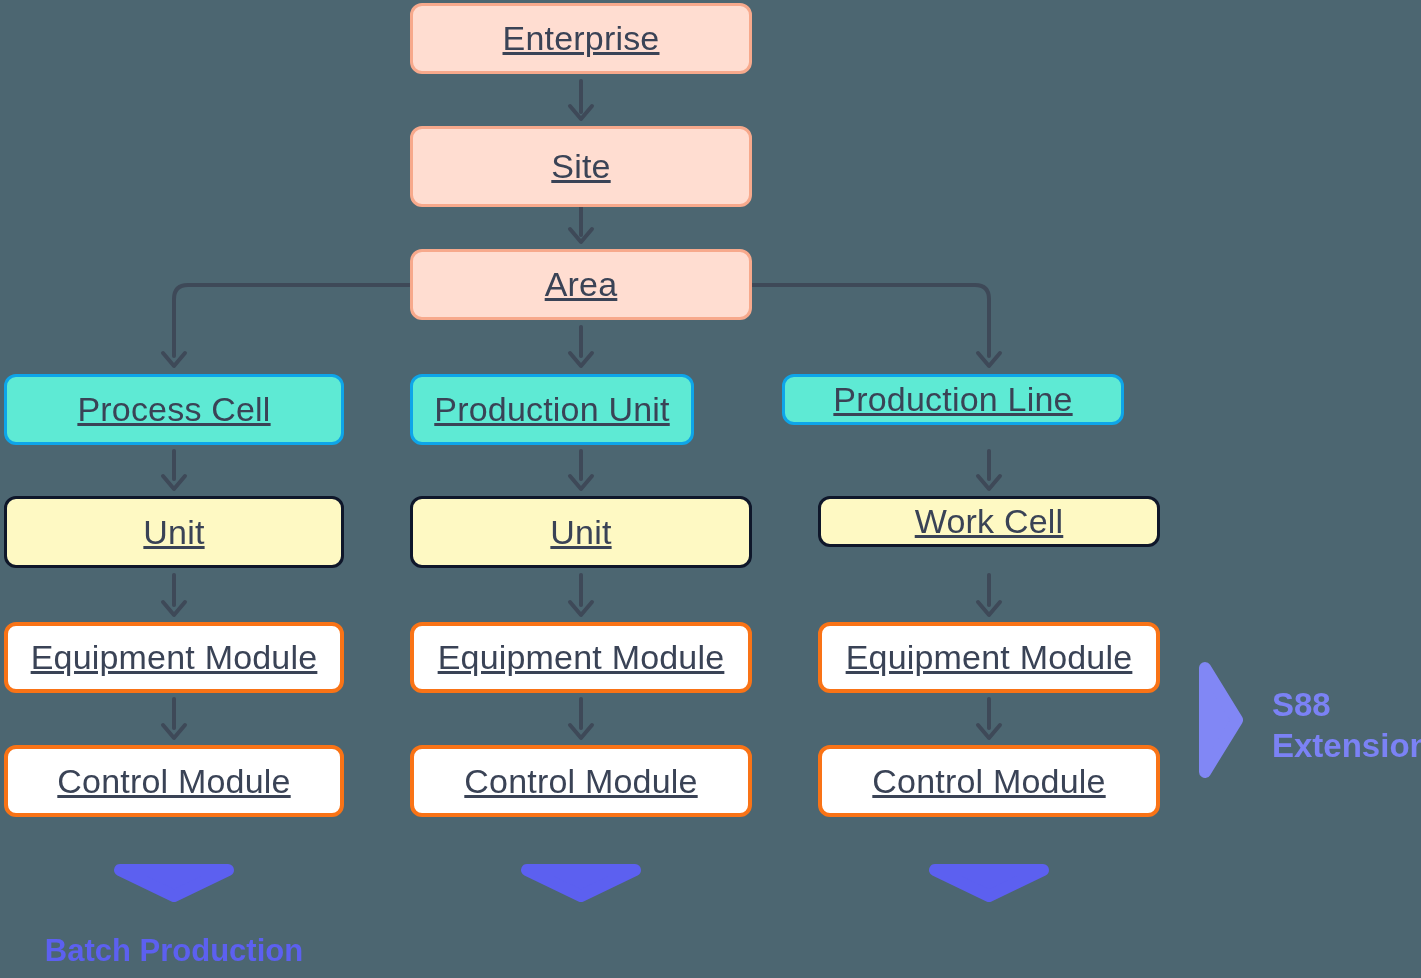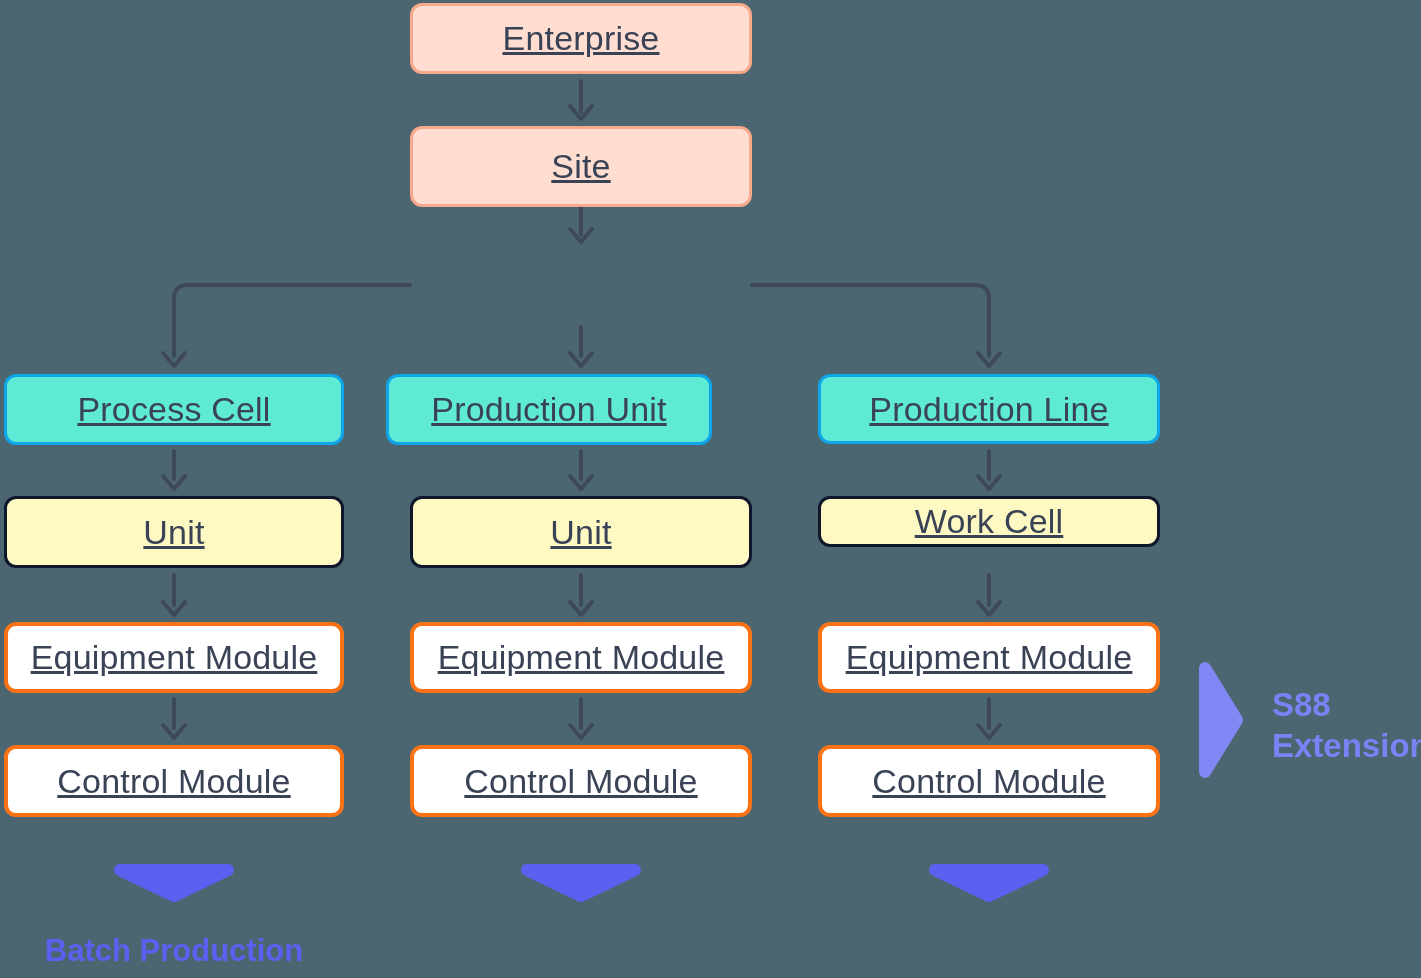--- a/index.html
+++ b/index.html
@@ -133,32 +133,33 @@
       <polygon points="120,870 228,870 174,896"></polygon>
       <polygon points="527,870 635,870 581,896"></polygon>
       <polygon points="935,870 1043,870 989,896"></polygon>
     </g>
 
     <polygon fill="#8187F5" stroke="#8187F5" stroke-width="12" stroke-linejoin="round" points="1205,668 1237,720 1205,772"></polygon>
   </svg>
 
   <div class="box root" style="left:410px; top:3px;   width:342px; height:71px;">Enterprise</div>
   <div class="box root" style="left:410px; top:126px; width:342px; height:81px;">Site</div>
+  <div class="box root" style="left:410px; top:249px; width:342px; height:71px;">Area</div>
 
   <div class="box l1" style="left:4px; top:374px; width:340px; height:71px;">Process Cell</div>
   <div class="box l2" style="left:4px; top:496px; width:340px; height:72px;">Unit</div>
   <div class="box l3" style="left:4px; top:622px; width:340px; height:71px;">Equipment Module</div>
   <div class="box l3" style="left:4px; top:745px; width:340px; height:72px;">Control Module</div>
 
-  <div class="box l1" style="left:386px; top:374px; width:326px; height:71px;">Production Unit</div>
+  <div class="box l1" style="left:410px; top:374px; width:284px; height:71px;">Production Unit</div>
   <div class="box l2" style="left:410px; top:496px; width:342px; height:72px;">Unit</div>
   <div class="box l3" style="left:410px; top:622px; width:342px; height:71px;">Equipment Module</div>
   <div class="box l3" style="left:410px; top:745px; width:342px; height:72px;">Control Module</div>
 
-  <div class="box l1" style="left:818px; top:374px; width:342px; height:70px;">Production Line</div>
+  <div class="box l1" style="left:782px; top:374px; width:342px; height:51px;">Production Line</div>
   <div class="box l2" style="left:818px; top:496px; width:342px; height:51px;">Work Cell</div>
   <div class="box l3" style="left:818px; top:622px; width:342px; height:71px;">Equipment Module</div>
   <div class="box l3" style="left:818px; top:745px; width:342px; height:72px;">Control Module</div>
 
   <div class="footer-label" style="left:-6px;">Batch Production</div>
 
   <div class="s88-label">
     <div>S88</div>
     <div>Extension</div>
   </div>

